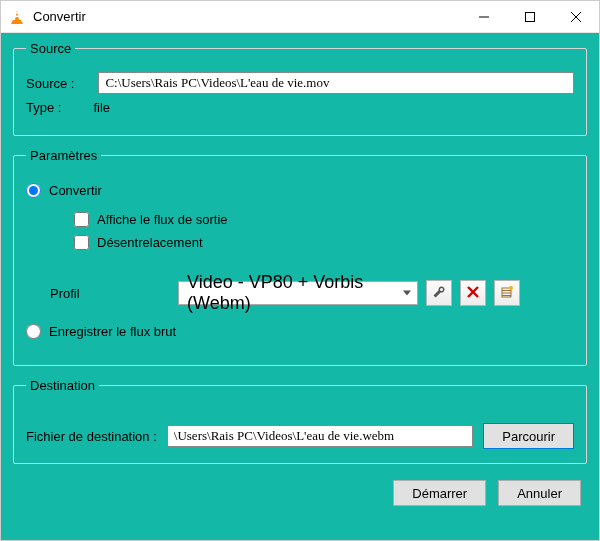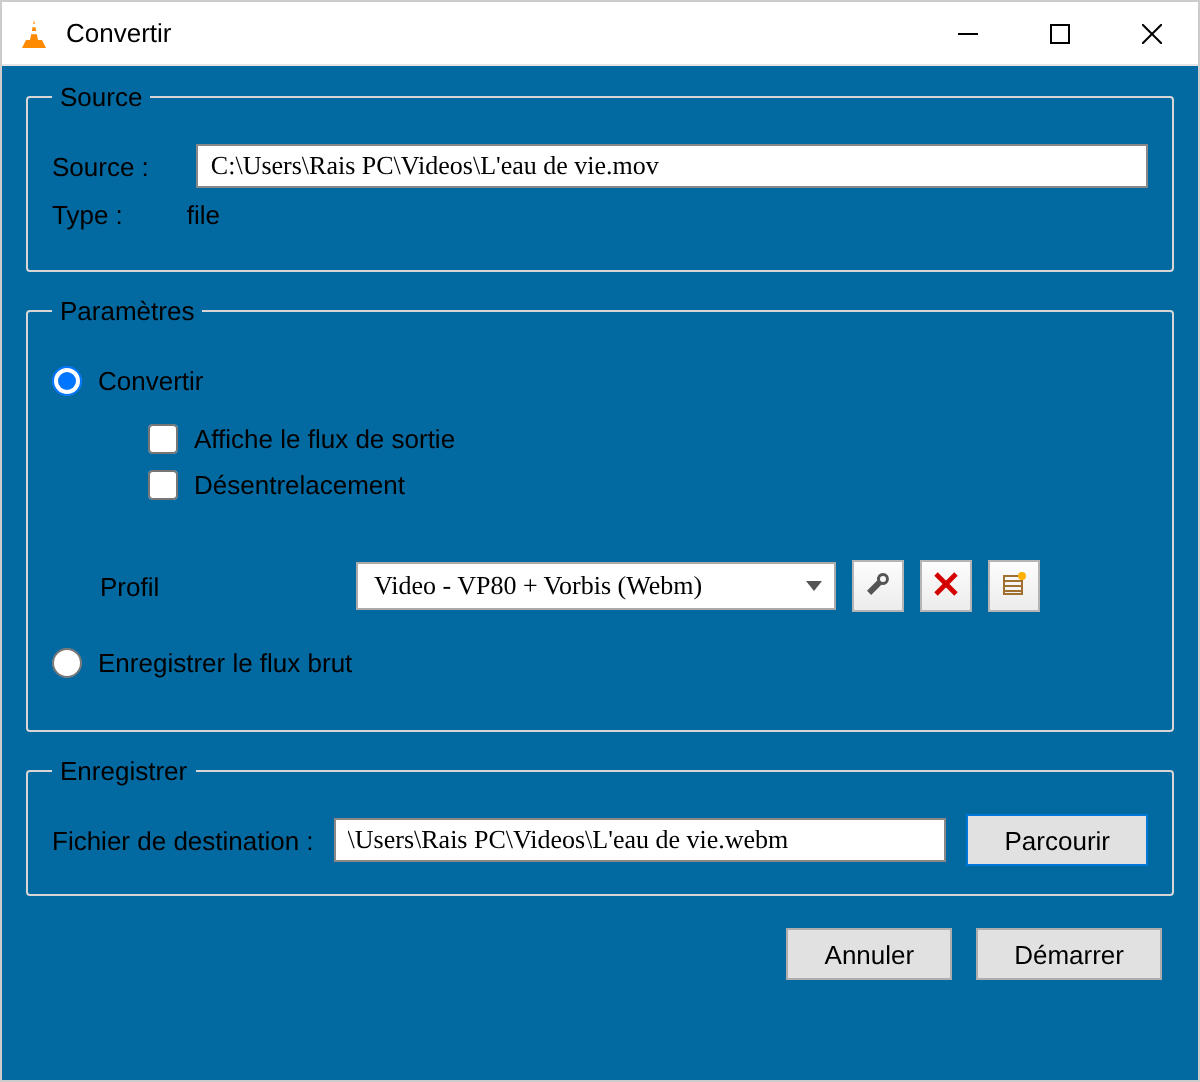--- a/index.html
+++ b/index.html
@@ -6,21 +6,21 @@
   body {
     margin: 0;
     font-family: "Segoe UI", Tahoma, sans-serif;
     font-size: 13px;
     background: #f0f0f0;
     color: #000;
   }
   .window {
     width: 600px;
     height: 541px;
-    background: #0369a1;
+    background: #14b8a6;
     border: 1px solid #ccc;
     display: flex;
     flex-direction: column;
   }
   .titlebar {
     height: 32px;
     background: #fff;
     display: flex;
     align-items: center;
     padding-left: 8px;
@@ -79,22 +79,21 @@
     margin: 30px 0 6px 24px;
   }
   .profile-label { width: 120px; }
   .dropdown {
     position: relative;
     width: 240px; height: 24px;
     border: 1px solid #aaa;
     background: #fff;
     display: flex; align-items: center;
     padding: 0 20px 0 8px;
-    font-size: 13px;
-    font-family: Liberation Serif, serif;
+    font-size: 18px;
   }
   .dropdown .caret {
     position: absolute; right: 6px; top: 50%;
     transform: translateY(-50%);
     width: 0; height: 0;
     border-left: 4px solid transparent;
     border-right: 4px solid transparent;
     border-top: 5px solid #555;
   }
   .icon-btn {
@@ -110,21 +109,21 @@
     background: #e1e1e1;
     font-family: inherit;
     font-size: 13px;
     display: inline-flex; align-items: center; justify-content: center;
   }
   .btn.accent { border: 1px solid #0078d7; }
   .button-bar {
     display: flex; justify-content: flex-end; gap: 12px;
     padding: 4px 6px 0 0;
   }
-  .dest-row { display: flex; align-items: center; gap: 10px; margin-top: 4px; }
+  .dest-row { display: flex; align-items: center; gap: 10px; margin-top: 20px; }
   .params-inner { padding: 2px 0 4px 0; }
   .gap-top { margin-top: 18px; }
 </style>
 </head>
 <body>
 
 <div class="window">
 
   <div class="titlebar">
     <span class="app-icon">
@@ -220,27 +219,27 @@
         </div>
 
         <label class="radio gap-top">
           <input type="radio" name="mode" style="">
           <span>Enregistrer le flux brut</span>
         </label>
       </div>
     </fieldset>
 
     <fieldset>
-      <legend>Enregistrer</legend>
+      <legend>Destination</legend>
       <div class="dest-row">
         <span class="label">Fichier de destination :</span>
         <input type="text" class="field" value="\Users\Rais PC\Videos\L'eau de vie.webm" style="">
         <button class="btn accent">Parcourir</button>
       </div>
     </fieldset>
 
     <div class="button-bar">
+      <button class="btn">Démarrer</button>
       <button class="btn">Annuler</button>
-      <button class="btn">Démarrer</button>
     </div>
 
   </div>
 </div>
 
 </body></html>

